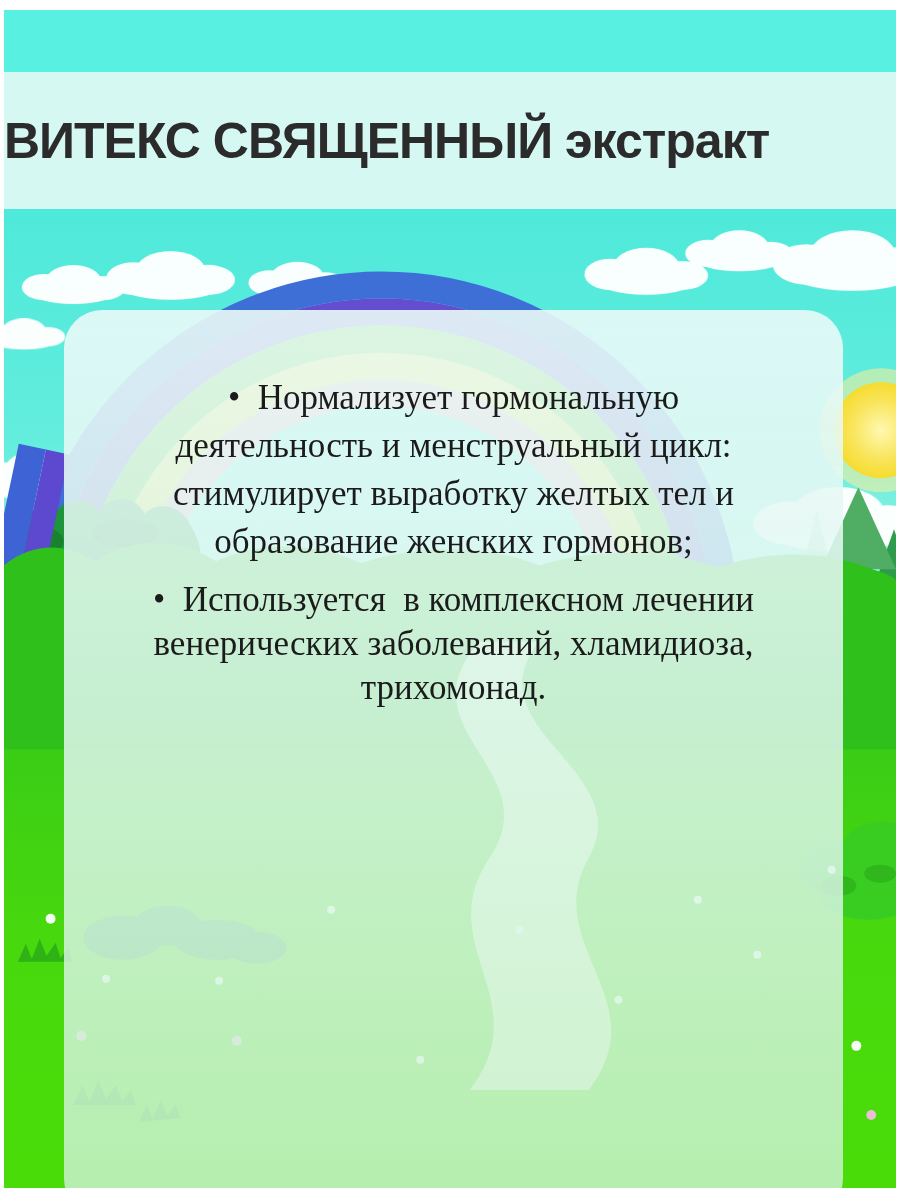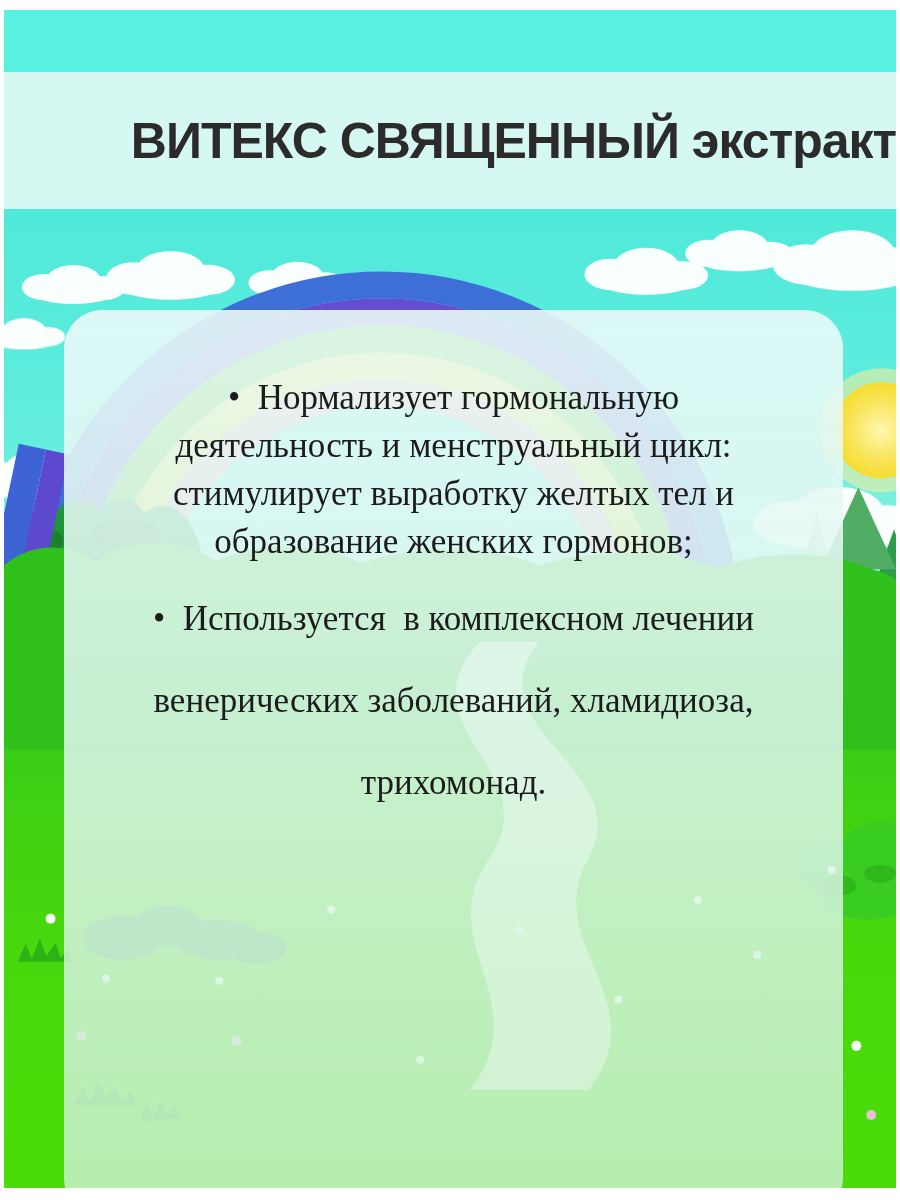--- a/index.html
+++ b/index.html
@@ -1,31 +1,31 @@
 <!DOCTYPE html>
 <html style="--aqua: #58F0E0; --mint: #D6F8F2; --title_text: #2B2B2B; --text: #1B1B1B; --sky_top: #4EE9DA; --sky_horizon: #DEF9F1; --cloud: #FFFFFF; --sun: #F6DC2F; --rainbow_blue: #3D6FD7; --rainbow_indigo: #654DD1; --rainbow_green: #54C51D; --rainbow_yellow: #EEE23E; --rainbow_pink: #F0A9BE; --tree_dark: #1F9539; --fir_green: #4FAE63; --bush_green: #2FC01C; --grass_green: #48D90D; --card_tint: #DDF5EC;"><head>
 <meta charset="utf-8">
 <style>
   html,body{margin:0;padding:0;background:#fff;}
   .poster{position:relative;width:900px;height:1200px;background:#fff;overflow:hidden;
           font-family:"Liberation Sans",sans-serif;}
   .art{position:absolute;left:4px;right:4px;top:10px;bottom:12px;display:flex;flex-direction:column;}
   .band-top{height:62px;background:var(--aqua,#58F0E0);}
-  .band-title{height:137px;background:var(--mint,#D6F8F2);display:flex;align-items:center;justify-content:flex-end;}
+  .band-title{height:137px;background:var(--mint,#D6F8F2);display:flex;align-items:center;justify-content:flex-start;}
   .band-title h1{margin:0;font-size:50px;font-weight:700;letter-spacing:-1px;
                  color:var(--title_text,#2B2B2B);font-family:"Liberation Sans",sans-serif;white-space:nowrap;}
   .scene{position:relative;flex:1;overflow:hidden;}
   .scene svg{position:absolute;inset:0;width:100%;height:100%;}
   .card{position:absolute;left:60px;top:101px;width:779px;height:907px;border-radius:38px;
         background:linear-gradient(180deg,rgba(234,250,248,.90) 0%,rgba(224,247,240,.86) 42%,rgba(207,242,213,.80) 100%);
         box-sizing:border-box;padding:64px 8px 0;}
   .item{margin:0 0 6px;font-family:"Liberation Serif","DejaVu Serif",serif;
         font-size:35px;line-height:48px;color:var(--text,#1B1B1B);
         text-align:center;white-space:pre-line;}
-  .item:last-child{line-height:82px;margin-top:12px;}
+  .item:last-child{line-height:44px;margin-top:12px;}
 </style>
 </head>
 <body>
 
 <div class="poster">
   <div class="art">
 
     <div class="band-top"></div>
 
     <div class="band-title">

